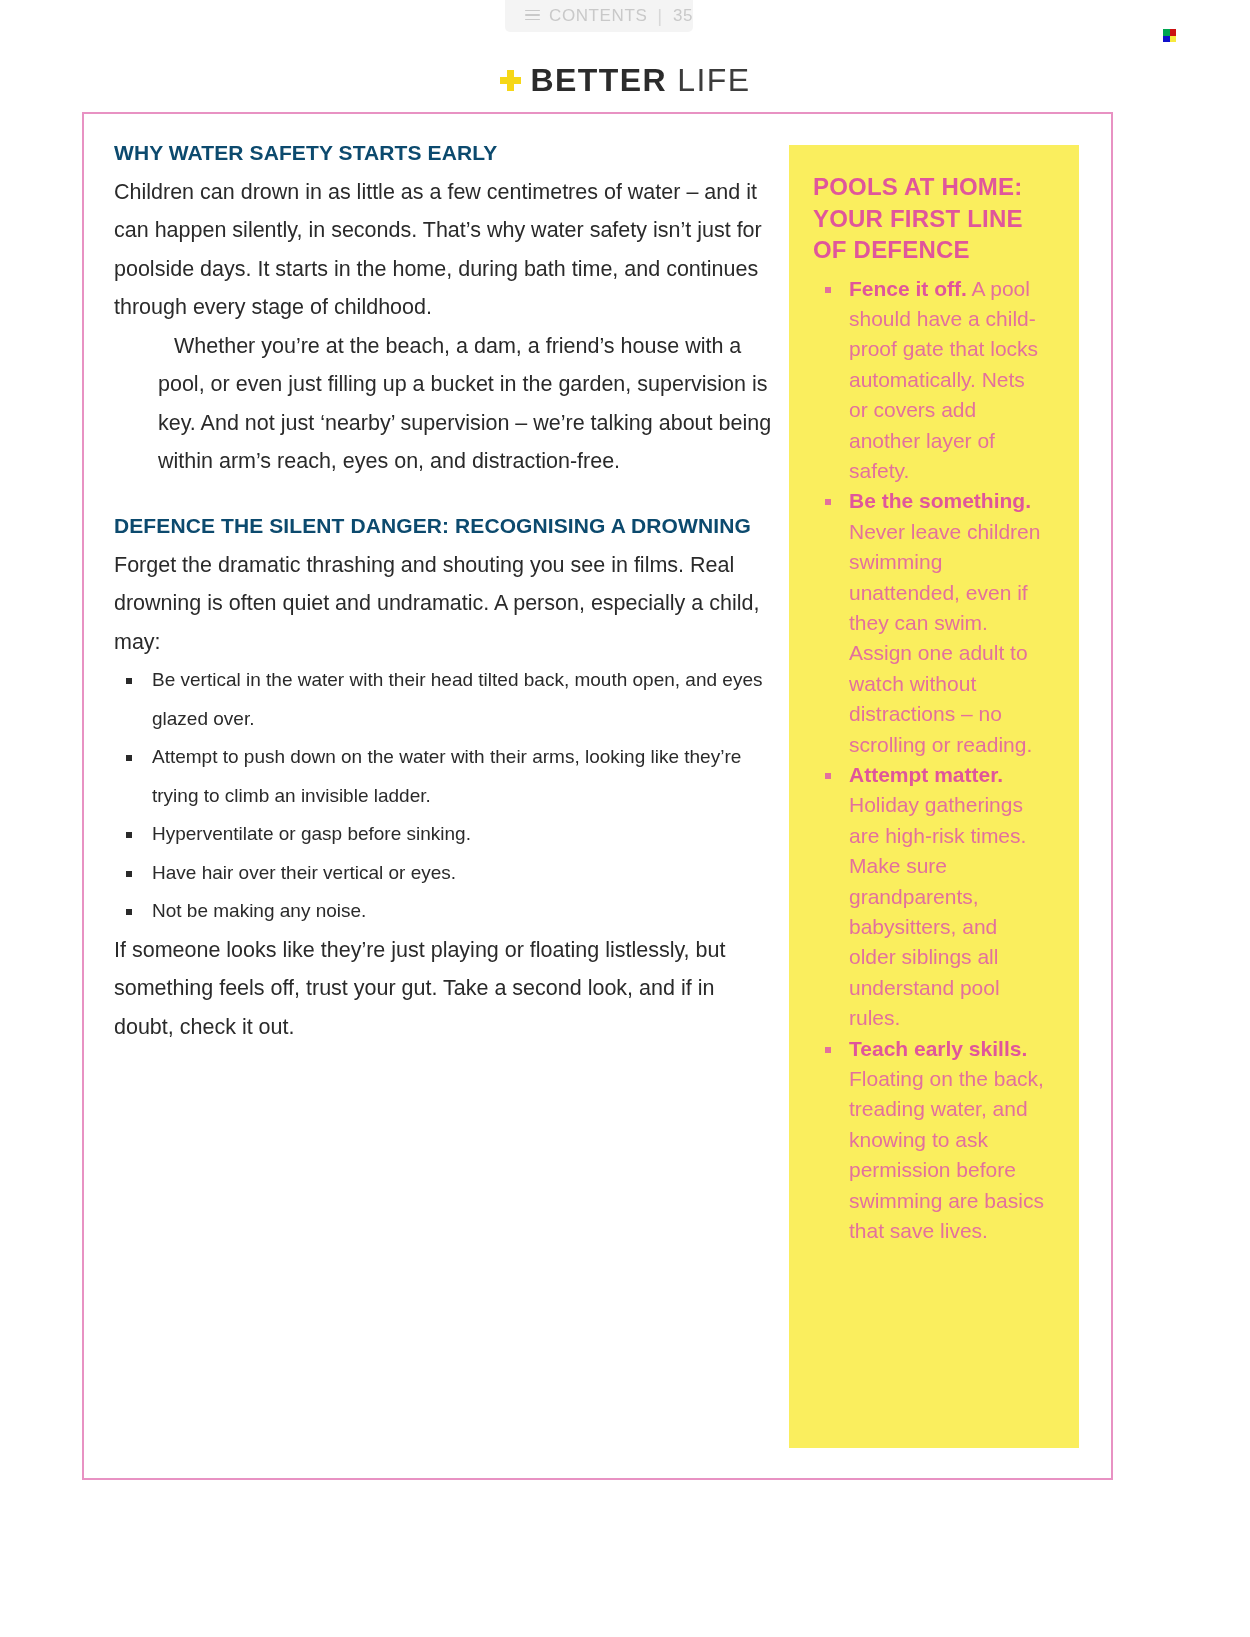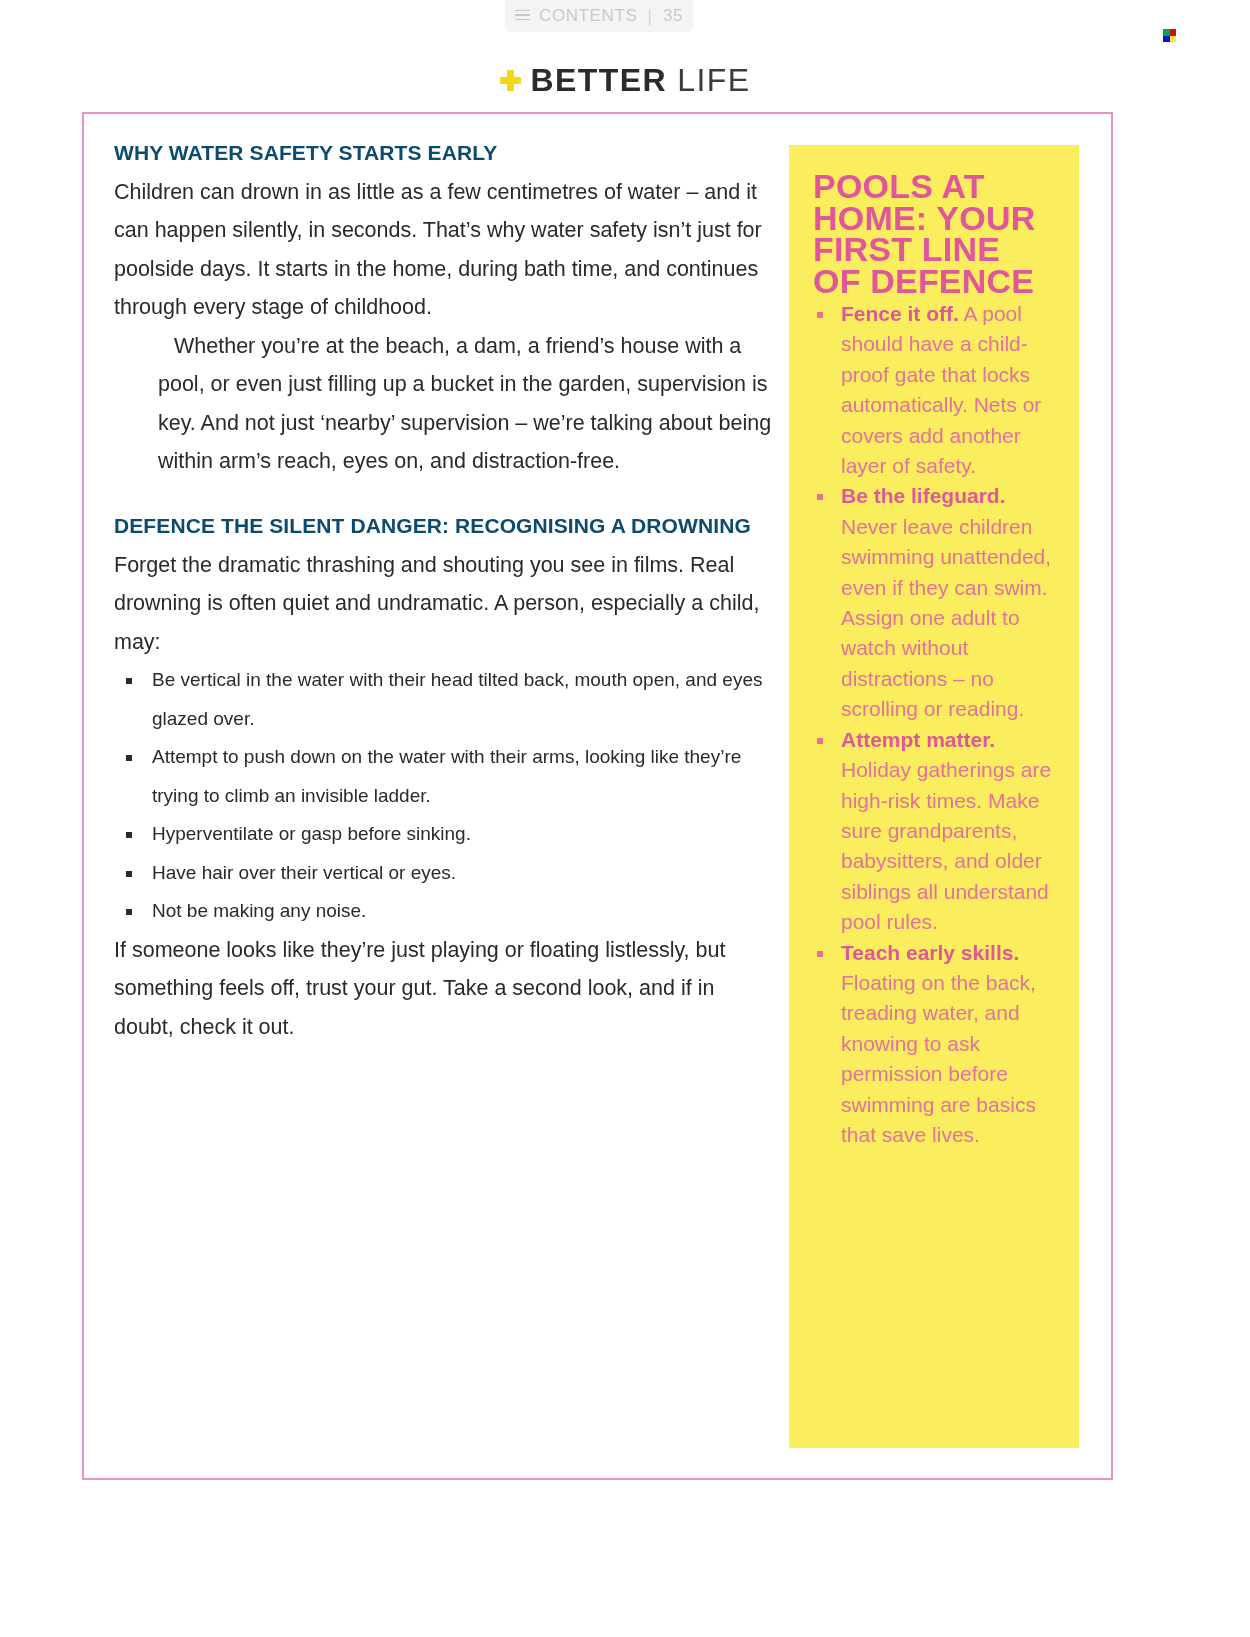--- a/index.html
+++ b/index.html
@@ -19,21 +19,21 @@
   .contents-tab {
     position: absolute;
     top: 0;
     left: 505px;
     width: 188px;
     height: 32px;
     background: #f4f4f4;
     border-radius: 0 0 5px 5px;
     display: flex;
     align-items: center;
-    justify-content: center;
+    justify-content: flex-end;
     gap: 9px;
     color: #c9c9c9;
     font-size: 17px;
     letter-spacing: 0.6px;
   }
   .contents-tab .hamburger {
     display: inline-block;
     width: 15px;
     height: 11px;
     position: relative;
@@ -171,28 +171,28 @@
     left: 789px;
     top: 145px;
     width: 290px;
     height: 1303px;
     background: #faee5e;
     box-sizing: border-box;
     padding: 26px 24px 20px 24px;
   }
   h3.side-head {
     margin: 0 0 2px 0;
-    font-size: 34px;
+    font-size: 24px;
     line-height: 31.5px;
     font-weight: 700;
     color: #e0569b;
     letter-spacing: 0.2px;
   }
   ul.side-list {
-    margin: 0;
+    margin: 8px;
     padding: 0;
     list-style: none;
   }
   ul.side-list li {
     position: relative;
     padding-left: 28px;
     font-size: 21px;
     line-height: 30.4px;
     color: #e3709d;
     font-weight: 400;
@@ -261,21 +261,21 @@
   <p class="body">If someone looks like they’re just playing or floating listlessly, but something feels off, trust your gut. Take a second look, and if in doubt, check it out.</p>
 </div>
 
 <aside class="sidebar">
   <h3 class="side-head">POOLS AT HOME: YOUR FIRST LINE OF DEFENCE</h3>
   <ul class="side-list">
     <li>
       <b>Fence it off.</b><span> A pool should have a child-proof gate that locks automatically. Nets or covers add another layer of safety.</span>
     </li>
     <li>
-      <b>Be the lifeguard.</b><span> Never leave children swimming unattended, even if they can swim. Assign one adult to watch without distractions – no scrolling or reading.</span>
+      <b>Be the something.</b><span> Never leave children swimming unattended, even if they can swim. Assign one adult to watch without distractions – no scrolling or reading.</span>
     </li>
     <li>
       <b>Attempt matter.</b><span> Holiday gatherings are high-risk times. Make sure grandparents, babysitters, and older siblings all understand pool rules.</span>
     </li>
     <li>
       <b>Teach early skills.</b><span> Floating on the back, treading water, and knowing to ask permission before swimming are basics that save lives.</span>
     </li>
   </ul>
 </aside>
 

